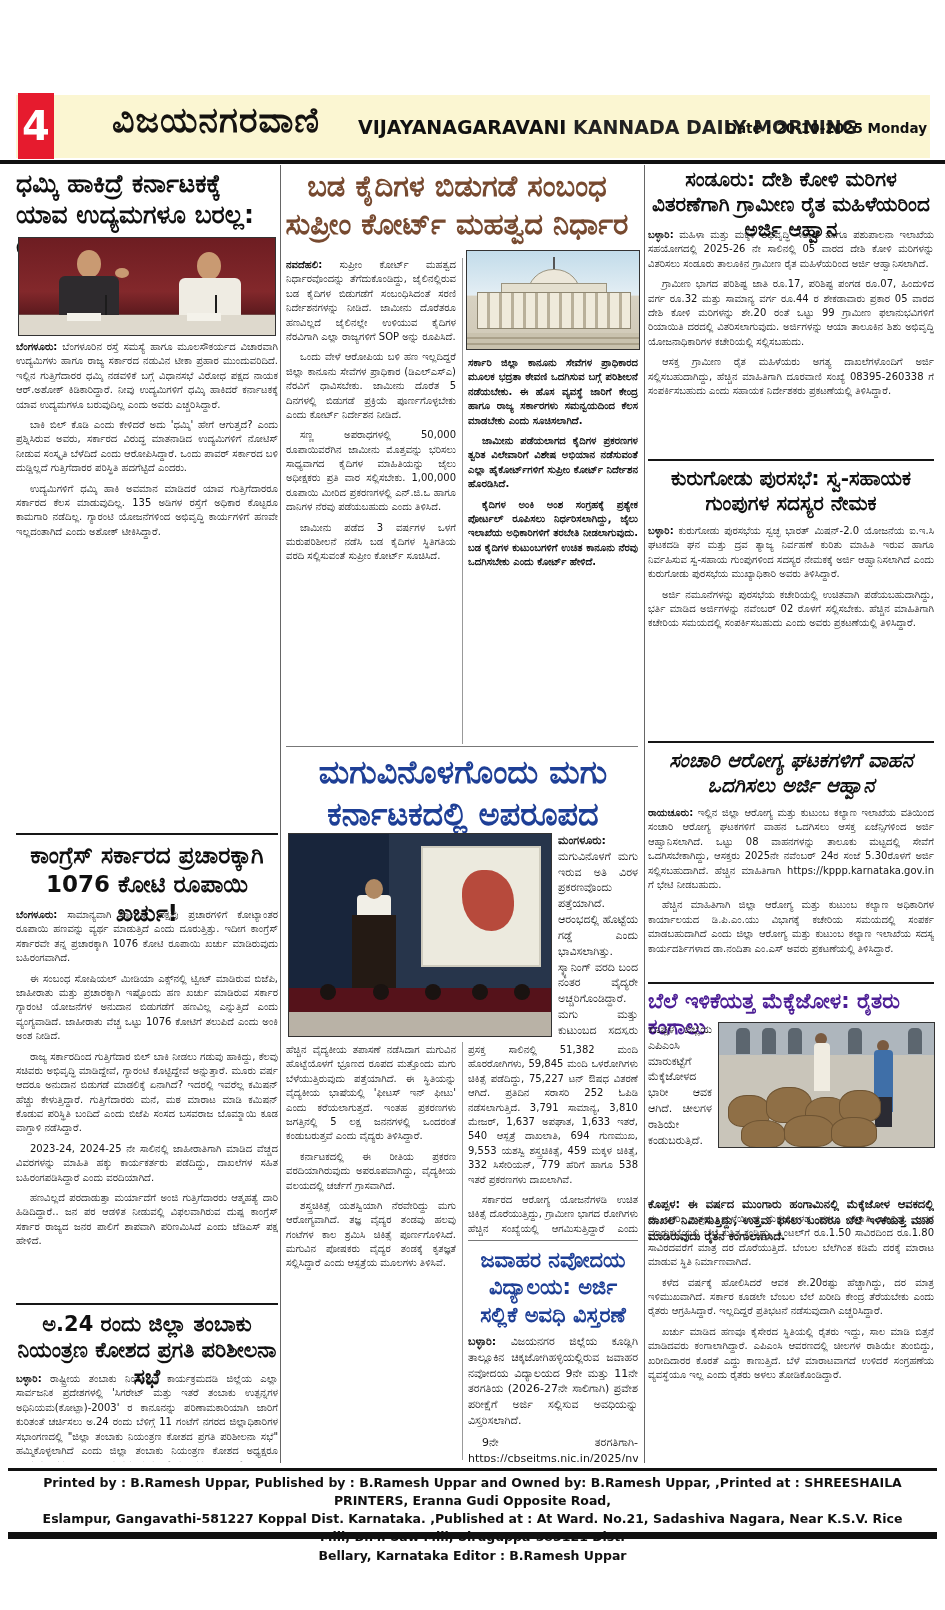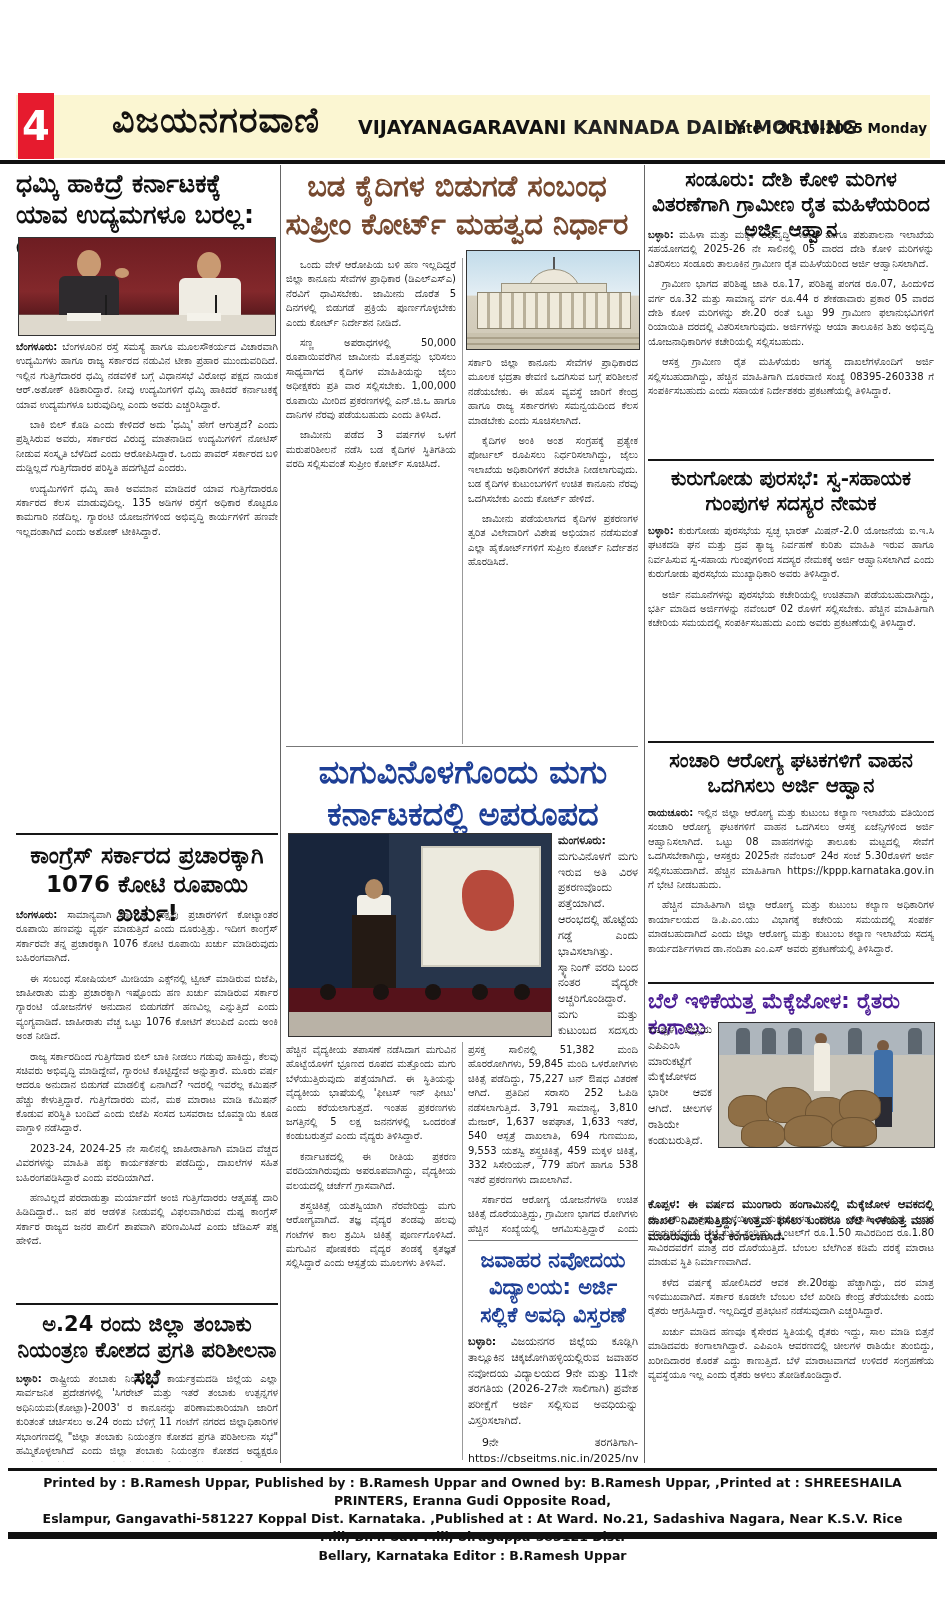--- a/index.html
+++ b/index.html
@@ -140,28 +140,29 @@
 
   <div class="photo p2" style="left:466px;top:250px;width:172px;height:98px;">
     <div class="flag"></div>
     <div class="dome"></div>
     <div class="pediment"></div>
     <div class="block"></div>
     <div class="steps"></div>
   </div>
 
   <div class="textblock" style="left:286px;top:258px;width:170px;height:486px;">
+    <p class="noindent"><b class="dateline">ನವದೆಹಲಿ:</b> <span>ಸುಪ್ರೀಂ ಕೋರ್ಟ್ ಮಹತ್ವದ ನಿರ್ಧಾರವೊಂದನ್ನು ತೆಗೆದುಕೊಂಡಿದ್ದು, ಜೈಲಿನಲ್ಲಿರುವ ಬಡ ಕೈದಿಗಳ ಬಿಡುಗಡೆಗೆ ಸಂಬಂಧಿಸಿದಂತೆ ಸರಣಿ ನಿರ್ದೇಶನಗಳನ್ನು ನೀಡಿದೆ. ಜಾಮೀನು ದೊರೆತರೂ ಹಣವಿಲ್ಲದೆ ಜೈಲಿನಲ್ಲೇ ಉಳಿಯುವ ಕೈದಿಗಳ ನೆರವಿಗಾಗಿ ಎಲ್ಲಾ ರಾಜ್ಯಗಳಿಗೆ SOP ಅನ್ನು ರೂಪಿಸಿದೆ.</span></p>
     <p><span>ಒಂದು ವೇಳೆ ಆರೋಪಿಯ ಬಳಿ ಹಣ ಇಲ್ಲದಿದ್ದರೆ ಜಿಲ್ಲಾ ಕಾನೂನು ಸೇವೆಗಳ ಪ್ರಾಧಿಕಾರ (ಡಿಎಲ್‌ಎಸ್‌ಎ) ನೆರವಿಗೆ ಧಾವಿಸಬೇಕು. ಜಾಮೀನು ದೊರೆತ 5 ದಿನಗಳಲ್ಲಿ ಬಿಡುಗಡೆ ಪ್ರಕ್ರಿಯೆ ಪೂರ್ಣಗೊಳ್ಳಬೇಕು ಎಂದು ಕೋರ್ಟ್ ನಿರ್ದೇಶನ ನೀಡಿದೆ.</span></p>
     <p><span>ಸಣ್ಣ ಅಪರಾಧಗಳಲ್ಲಿ 50,000 ರೂಪಾಯಿವರೆಗಿನ ಜಾಮೀನು ಮೊತ್ತವನ್ನು ಭರಿಸಲು ಸಾಧ್ಯವಾಗದ ಕೈದಿಗಳ ಮಾಹಿತಿಯನ್ನು ಜೈಲು ಅಧೀಕ್ಷಕರು ಪ್ರತಿ ವಾರ ಸಲ್ಲಿಸಬೇಕು. 1,00,000 ರೂಪಾಯಿ ಮೀರಿದ ಪ್ರಕರಣಗಳಲ್ಲಿ ಎನ್.ಜಿ.ಒ ಹಾಗೂ ದಾನಿಗಳ ನೆರವು ಪಡೆಯಬಹುದು ಎಂದು ತಿಳಿಸಿದೆ.</span></p>
     <p><span>ಜಾಮೀನು ಪಡೆದ 3 ವರ್ಷಗಳ ಒಳಗೆ ಮರುಪರಿಶೀಲನೆ ನಡೆಸಿ ಬಡ ಕೈದಿಗಳ ಸ್ಥಿತಿಗತಿಯ ವರದಿ ಸಲ್ಲಿಸುವಂತೆ ಸುಪ್ರೀಂ ಕೋರ್ಟ್ ಸೂಚಿಸಿದೆ.</span></p>
   </div>
-  <div class="textblock" style="left:468px;top:356px;width:170px;height:388px;">
+  <div class="textblock" style="left:468px;top:356px;width:170px;height:388px;font-weight:bold;">
     <p class="noindent"><span>ಸರ್ಕಾರಿ ಜಿಲ್ಲಾ ಕಾನೂನು ಸೇವೆಗಳ ಪ್ರಾಧಿಕಾರದ ಮೂಲಕ ಭದ್ರತಾ ಠೇವಣಿ ಒದಗಿಸುವ ಬಗ್ಗೆ ಪರಿಶೀಲನೆ ನಡೆಯಬೇಕು. ಈ ಹೊಸ ವ್ಯವಸ್ಥೆ ಜಾರಿಗೆ ಕೇಂದ್ರ ಹಾಗೂ ರಾಜ್ಯ ಸರ್ಕಾರಗಳು ಸಮನ್ವಯದಿಂದ ಕೆಲಸ ಮಾಡಬೇಕು ಎಂದು ಸೂಚಿಸಲಾಗಿದೆ.</span></p>
+    <p><span>ಜಾಮೀನು ಪಡೆಯಲಾಗದ ಕೈದಿಗಳ ಪ್ರಕರಣಗಳ ತ್ವರಿತ ವಿಲೇವಾರಿಗೆ ವಿಶೇಷ ಅಭಿಯಾನ ನಡೆಸುವಂತೆ ಎಲ್ಲಾ ಹೈಕೋರ್ಟ್‌ಗಳಿಗೆ ಸುಪ್ರೀಂ ಕೋರ್ಟ್ ನಿರ್ದೇಶನ ಹೊರಡಿಸಿದೆ.</span></p>
     <p><span>ಕೈದಿಗಳ ಅಂಕಿ ಅಂಶ ಸಂಗ್ರಹಕ್ಕೆ ಪ್ರತ್ಯೇಕ ಪೋರ್ಟಲ್ ರೂಪಿಸಲು ನಿರ್ಧರಿಸಲಾಗಿದ್ದು, ಜೈಲು ಇಲಾಖೆಯ ಅಧಿಕಾರಿಗಳಿಗೆ ತರಬೇತಿ ನೀಡಲಾಗುವುದು. ಬಡ ಕೈದಿಗಳ ಕುಟುಂಬಗಳಿಗೆ ಉಚಿತ ಕಾನೂನು ನೆರವು ಒದಗಿಸಬೇಕು ಎಂದು ಕೋರ್ಟ್ ಹೇಳಿದೆ.</span></p>
-    <p><span>ಜಾಮೀನು ಪಡೆಯಲಾಗದ ಕೈದಿಗಳ ಪ್ರಕರಣಗಳ ತ್ವರಿತ ವಿಲೇವಾರಿಗೆ ವಿಶೇಷ ಅಭಿಯಾನ ನಡೆಸುವಂತೆ ಎಲ್ಲಾ ಹೈಕೋರ್ಟ್‌ಗಳಿಗೆ ಸುಪ್ರೀಂ ಕೋರ್ಟ್ ನಿರ್ದೇಶನ ಹೊರಡಿಸಿದೆ.</span></p>
   </div>
 
   <div class="hrule" style="left:286px;top:746px;width:352px;height:1px;background:#777;"></div>
   <div class="hl center blue" style="left:286px;top:752px;width:354px;font-size:32px;line-height:1.3;">ಮಗುವಿನೊಳಗೊಂದು ಮಗು ಕರ್ನಾಟಕದಲ್ಲಿ ಅಪರೂಪದ ಪ್ರಕರಣ!</div>
 
   <div class="photo p3" style="left:288px;top:833px;width:262px;height:202px;">
     <div class="screen"></div>
     <div class="map"></div>
     <div class="speaker-shirt"></div>
     <div class="speaker-head"></div>
@@ -204,21 +205,21 @@
   </div>
 
   <div class="hrule" style="left:648px;top:459px;width:286px;"></div>
   <div class="hl center" style="left:648px;top:466px;width:286px;font-size:20px;">ಕುರುಗೋಡು ಪುರಸಭೆ: ಸ್ವ-ಸಹಾಯಕ ಗುಂಪುಗಳ ಸದಸ್ಯರ ನೇಮಕ</div>
   <div class="textblock" style="left:648px;top:524px;width:286px;height:214px;">
     <p class="noindent"><b class="dateline">ಬಳ್ಳಾರಿ:</b> <span>ಕುರುಗೋಡು ಪುರಸಭೆಯ ಸ್ವಚ್ಛ ಭಾರತ್ ಮಿಷನ್-2.0 ಯೋಜನೆಯ ಐ.ಇ.ಸಿ ಘಟಕದಡಿ ಘನ ಮತ್ತು ದ್ರವ ತ್ಯಾಜ್ಯ ನಿರ್ವಹಣೆ ಕುರಿತು ಮಾಹಿತಿ ಇರುವ ಹಾಗೂ ನಿರ್ವಹಿಸುವ ಸ್ವ-ಸಹಾಯ ಗುಂಪುಗಳಿಂದ ಸದಸ್ಯರ ನೇಮಕಕ್ಕೆ ಅರ್ಜಿ ಆಹ್ವಾನಿಸಲಾಗಿದೆ ಎಂದು ಕುರುಗೋಡು ಪುರಸಭೆಯ ಮುಖ್ಯಾಧಿಕಾರಿ ಅವರು ತಿಳಿಸಿದ್ದಾರೆ.</span></p>
     <p><span>ಅರ್ಜಿ ನಮೂನೆಗಳನ್ನು ಪುರಸಭೆಯ ಕಚೇರಿಯಲ್ಲಿ ಉಚಿತವಾಗಿ ಪಡೆಯಬಹುದಾಗಿದ್ದು, ಭರ್ತಿ ಮಾಡಿದ ಅರ್ಜಿಗಳನ್ನು ನವೆಂಬರ್ 02 ರೊಳಗೆ ಸಲ್ಲಿಸಬೇಕು. ಹೆಚ್ಚಿನ ಮಾಹಿತಿಗಾಗಿ ಕಚೇರಿಯ ಸಮಯದಲ್ಲಿ ಸಂಪರ್ಕಿಸಬಹುದು ಎಂದು ಅವರು ಪ್ರಕಟಣೆಯಲ್ಲಿ ತಿಳಿಸಿದ್ದಾರೆ.</span></p>
   </div>
 
   <div class="hrule" style="left:648px;top:741px;width:286px;"></div>
-  <div class="hl center" style="left:648px;top:748px;width:286px;font-size:20px;">ಸಂಚಾರಿ ಆರೋಗ್ಯ ಘಟಕಗಳಿಗೆ ವಾಹನ ಒದಗಿಸಲು ಅರ್ಜಿ ಆಹ್ವಾನ</div>
+  <div class="hl center" style="left:648px;top:748px;width:286px;font-size:20px;font-style:italic;">ಸಂಚಾರಿ ಆರೋಗ್ಯ ಘಟಕಗಳಿಗೆ ವಾಹನ ಒದಗಿಸಲು ಅರ್ಜಿ ಆಹ್ವಾನ</div>
   <div class="textblock" style="left:648px;top:806px;width:286px;height:172px;">
     <p class="noindent"><b class="dateline">ರಾಯಚೂರು:</b> <span>ಇಲ್ಲಿನ ಜಿಲ್ಲಾ ಆರೋಗ್ಯ ಮತ್ತು ಕುಟುಂಬ ಕಲ್ಯಾಣ ಇಲಾಖೆಯ ವತಿಯಿಂದ ಸಂಚಾರಿ ಆರೋಗ್ಯ ಘಟಕಗಳಿಗೆ ವಾಹನ ಒದಗಿಸಲು ಆಸಕ್ತ ಏಜೆನ್ಸಿಗಳಿಂದ ಅರ್ಜಿ ಆಹ್ವಾನಿಸಲಾಗಿದೆ. ಒಟ್ಟು 08 ವಾಹನಗಳನ್ನು ತಾಲೂಕು ಮಟ್ಟದಲ್ಲಿ ಸೇವೆಗೆ ಒದಗಿಸಬೇಕಾಗಿದ್ದು, ಆಸಕ್ತರು 2025ನೇ ನವೆಂಬರ್ 24ರ ಸಂಜೆ 5.30ರೊಳಗೆ ಅರ್ಜಿ ಸಲ್ಲಿಸಬಹುದಾಗಿದೆ. ಹೆಚ್ಚಿನ ಮಾಹಿತಿಗಾಗಿ https://kppp.karnataka.gov.in ಗೆ ಭೇಟಿ ನೀಡಬಹುದು.</span></p>
     <p><span>ಹೆಚ್ಚಿನ ಮಾಹಿತಿಗಾಗಿ ಜಿಲ್ಲಾ ಆರೋಗ್ಯ ಮತ್ತು ಕುಟುಂಬ ಕಲ್ಯಾಣ ಅಧಿಕಾರಿಗಳ ಕಾರ್ಯಾಲಯದ ಡಿ.ಪಿ.ಎಂ.ಯು ವಿಭಾಗಕ್ಕೆ ಕಚೇರಿಯ ಸಮಯದಲ್ಲಿ ಸಂಪರ್ಕ ಮಾಡಬಹುದಾಗಿದೆ ಎಂದು ಜಿಲ್ಲಾ ಆರೋಗ್ಯ ಮತ್ತು ಕುಟುಂಬ ಕಲ್ಯಾಣ ಇಲಾಖೆಯ ಸದಸ್ಯ ಕಾರ್ಯದರ್ಶಿಗಳಾದ ಡಾ.ನಂದಿತಾ ಎಂ.ಎಸ್ ಅವರು ಪ್ರಕಟಣೆಯಲ್ಲಿ ತಿಳಿಸಿದ್ದಾರೆ.</span></p>
   </div>
 
   <div class="hrule" style="left:648px;top:982px;width:286px;"></div>
   <div class="hl rust" style="left:648px;top:988px;width:286px;font-size:21px;">ಬೆಲೆ ಇಳಿಕೆಯತ್ತ ಮೆಕ್ಕೆಜೋಳ: ರೈತರು ಕಂಗಾಲು</div>
 
   <div class="textblock" style="left:648px;top:1022px;width:64px;height:124px;font-size:11px;">
     <p class="noindent"><span>ಕೊಪ್ಪಳ ಜಿಲ್ಲೆಯ ಎಪಿಎಂಸಿ ಮಾರುಕಟ್ಟೆಗೆ ಮೆಕ್ಕೆಜೋಳದ ಭಾರೀ ಆವಕ ಆಗಿದೆ. ಚೀಲಗಳ ರಾಶಿಯೇ ಕಂಡುಬರುತ್ತಿದೆ.</span></p>

